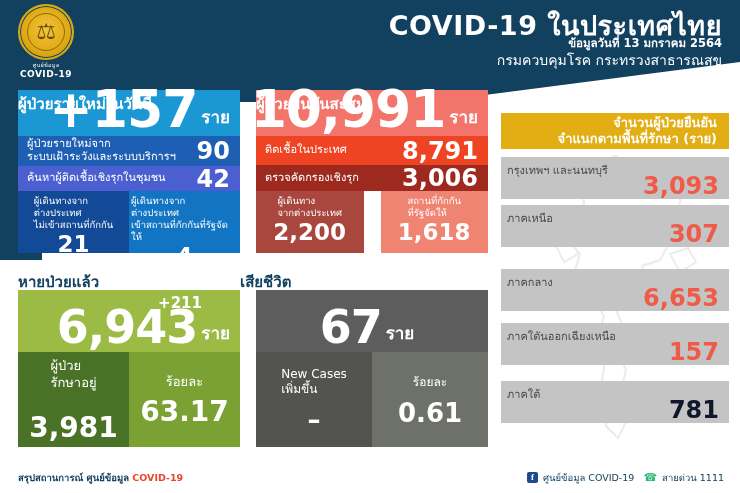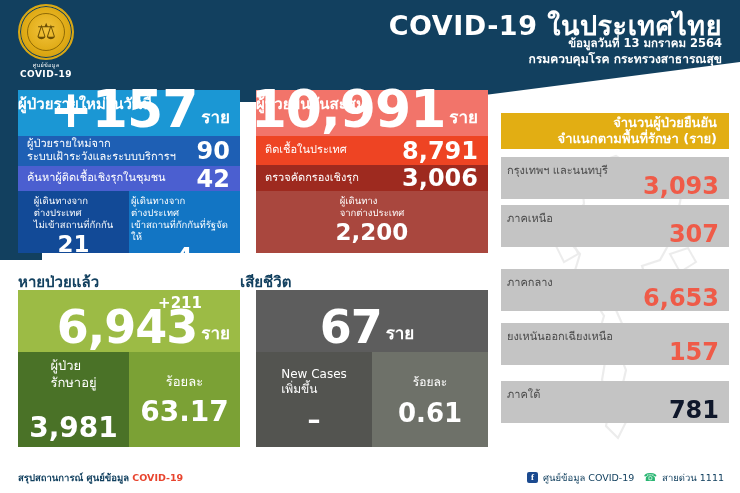--- a/index.html
+++ b/index.html
@@ -66,21 +66,21 @@
     position:absolute; right:18px; top:4px; z-index:6;
     font-size:27px; font-weight:bold; color:#ffffff; letter-spacing:.5px;
     white-space:nowrap;
   }
   .hdr-sub1 {
     position:absolute; right:18px; top:34px; z-index:6;
     font-size:11.5px; font-weight:bold; color:#ffffff; white-space:nowrap;
   }
   .hdr-sub2 {
     position:absolute; right:18px; top:49px; z-index:6;
-    font-size:12px; font-weight:bold; color:#ffffff; white-space:nowrap;
+    font-size:14px; font-weight:normal; color:#ffffff; white-space:nowrap;
   }
 
   
   .sec-label {
     position:absolute; z-index:6; font-size:15px; font-weight:bold; white-space:nowrap;
   }
   .sec-label.on-navy { color:#ffffff;margin-top:20px; }
   .sec-label.on-white { color:#12405f; }
 
   
@@ -224,20 +224,24 @@
     </div>
     <div class="sub-row" id="cu-r1" style="height: 26px; background: rgb(158, 42, 31);">
       <span class="sub-lbl" id="cu-r1-lbl">ตรวจคัดกรองเชิงรุก</span>
       <span class="sub-val">3,006</span>
     </div>
     <div class="split" style="height:62px;gap:17px;">
       <div class="split-cell" id="cu-s0" style="background: rgb(169, 71, 62);">
         <span class="split-lbl" id="cu-s0-lbl">ผู้เดินทาง<br>จากต่างประเทศ</span>
         <span class="split-val">2,200</span>
       </div>
+      <div class="split-cell" id="cu-s1" style="background: rgb(240, 132, 114);">
+        <span class="split-lbl" id="cu-s1-lbl">สถานที่กักกัน<br>ที่รัฐจัดให้</span>
+        <span class="split-val">1,618</span>
+      </div>
     </div>
   </div>
 
   <div class="sec-label on-white" style="left:18px; top:270px;">หายป่วยแล้ว</div>
 
   <div class="card" style="left:18px; top:290px; width:222px;">
     <div class="big-row" id="rc-head" style="height: 62px; background: rgb(156, 187, 69);">
       <span class="plus-badge" style="right:38px; top:4px;">+211</span>
       <span class="big-num" style="font-size:46px;">6,943</span>
       <span class="unit">ราย</span>
@@ -284,21 +288,21 @@
   </div>
   <div class="region-row" style="left: 501px; top: 205px; width: 228px; height: 42px; background: rgb(196, 196, 196);">
     <span class="region-lbl">ภาคเหนือ</span>
     <span class="region-val" style="color: rgb(239, 91, 72);">307</span>
   </div>
   <div class="region-row" style="left: 501px; top: 269px; width: 228px; height: 42px; background: rgb(196, 196, 196);">
     <span class="region-lbl">ภาคกลาง</span>
     <span class="region-val" style="color: rgb(239, 91, 72);">6,653</span>
   </div>
   <div class="region-row" style="left: 501px; top: 323px; width: 228px; height: 42px; background: rgb(196, 196, 196);">
-    <span class="region-lbl">ยงเหนันออกเฉียงเหนือ</span>
+    <span class="region-lbl">ภาคใตันออกเฉียงเหนือ</span>
     <span class="region-val" style="color: rgb(239, 91, 72);">157</span>
   </div>
   <div class="region-row" style="left: 501px; top: 381px; width: 228px; height: 42px; background: rgb(196, 196, 196);">
     <span class="region-lbl">ภาคใต้</span>
     <span class="region-val" style="color: #0f172a;">781</span>
   </div>
 
   <div class="footer-left">
     <span>สรุปสถานการณ์ ศูนย์ข้อมูล </span><span class="redpart">COVID-19</span>
   </div>

